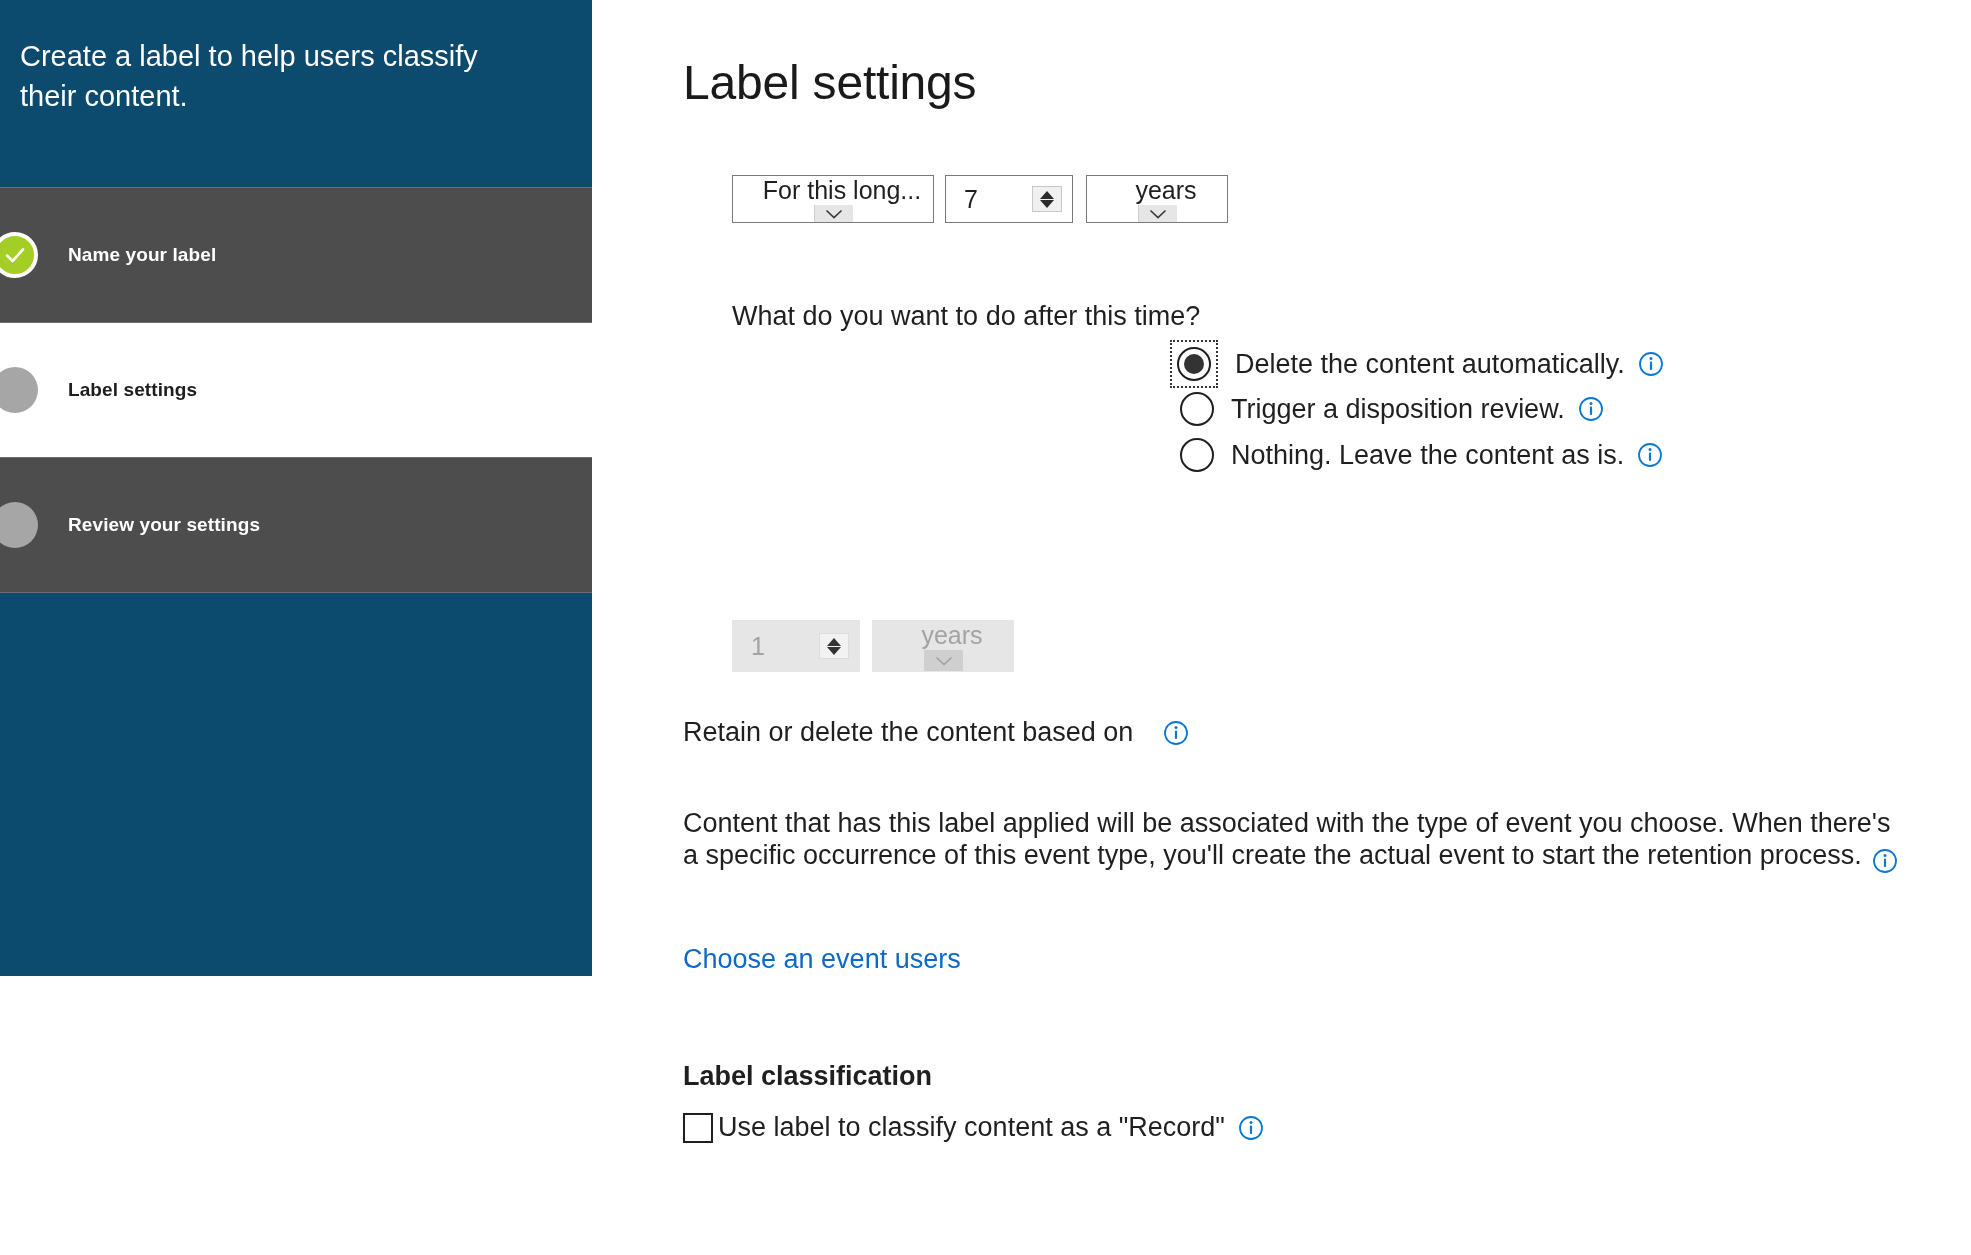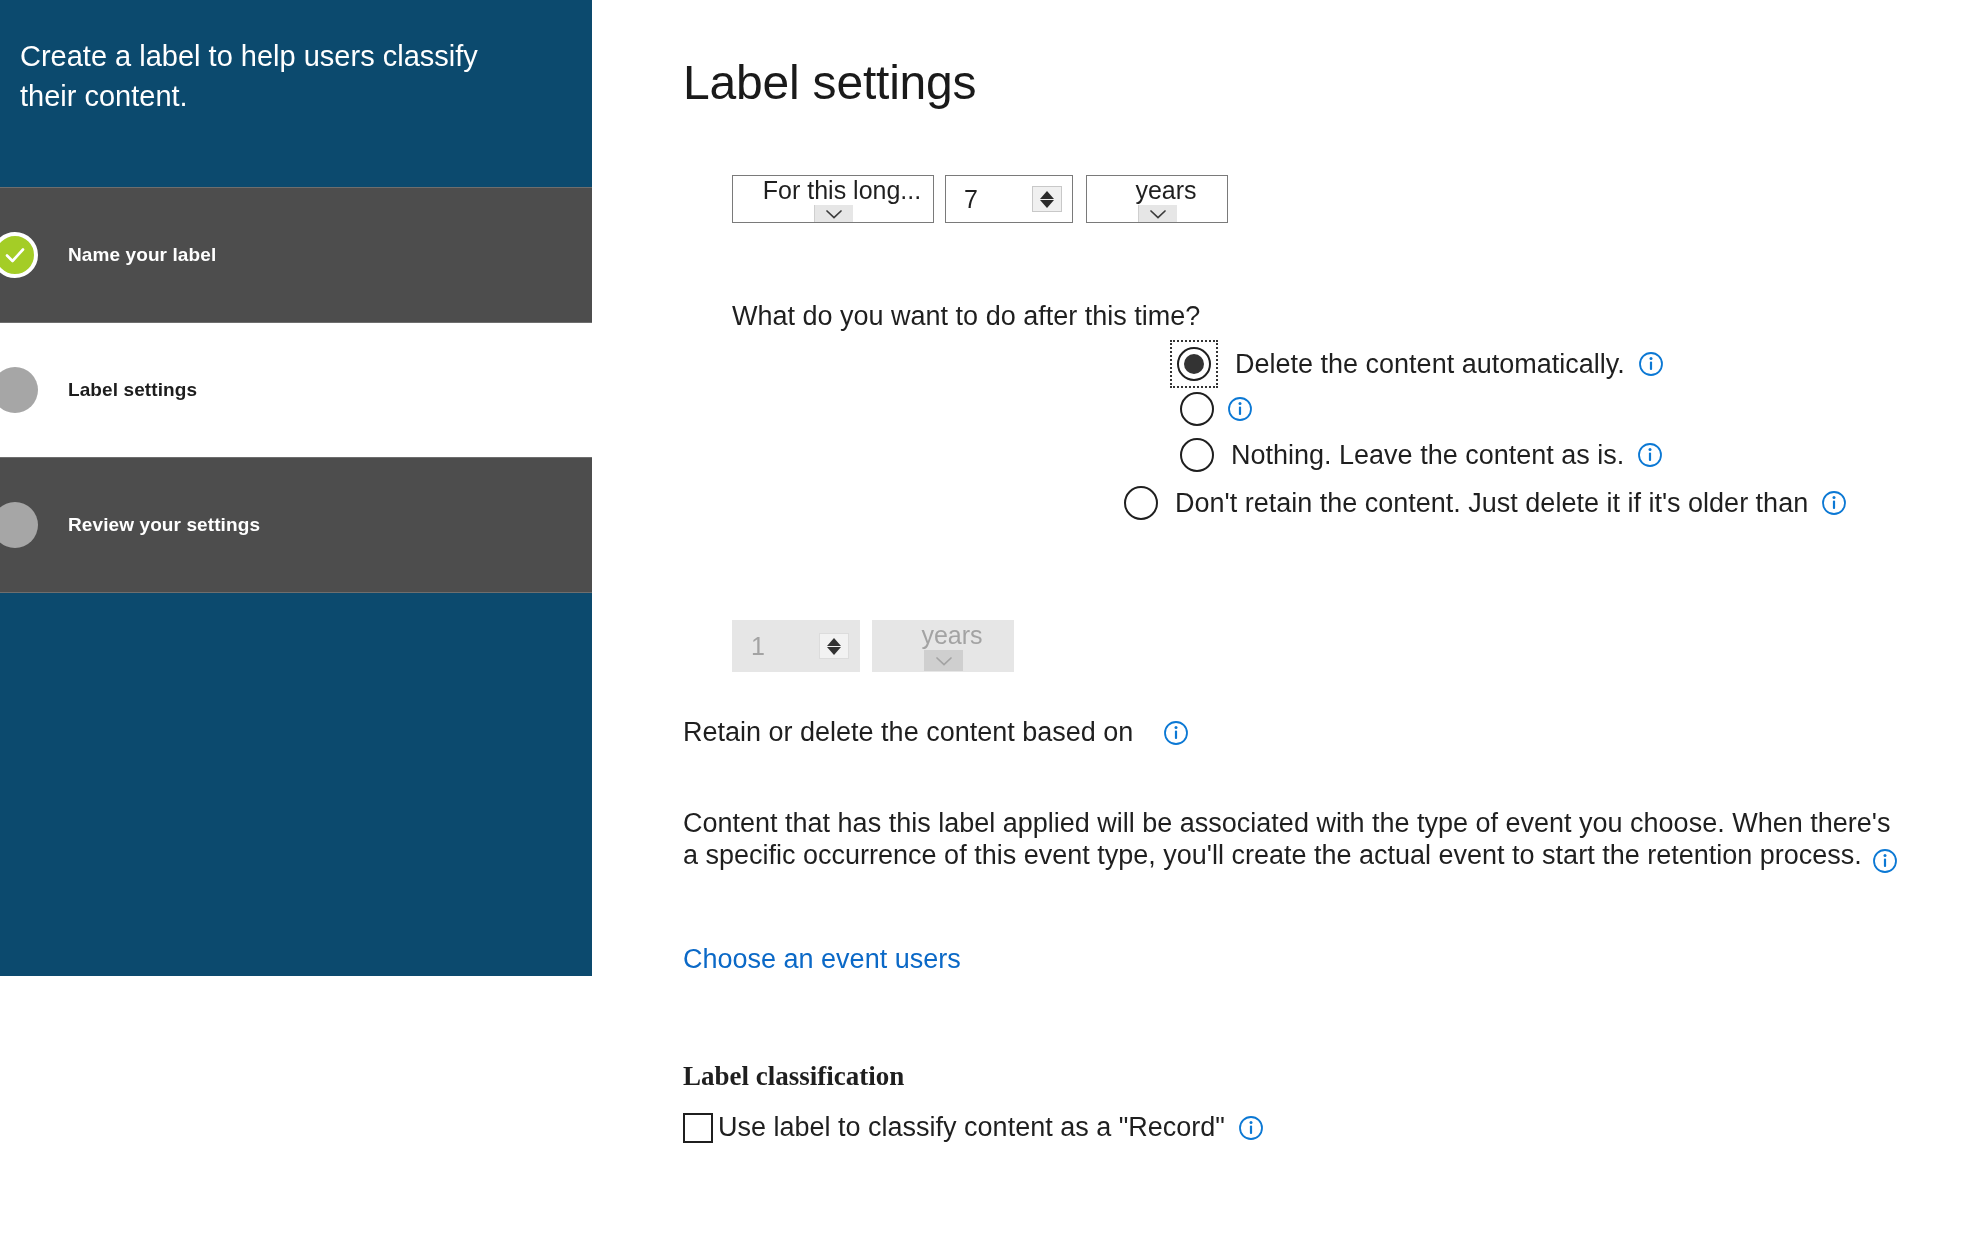--- a/index.html
+++ b/index.html
@@ -303,21 +303,20 @@
     cursor: pointer;
   }
 
   #label-classification-heading {
     position: absolute;
     left: 91px;
     top: 1061px;
     font-size: 27px;
     font-weight: bold;
     color: #1f1f1f;
-    font-family: Liberation Serif, serif;
   }
   #record-checkbox-row {
     position: absolute;
     left: 91px;
     top: 1112px;
     display: flex;
     align-items: center;
   }
   .checkbox {
     width: 30px;
@@ -419,20 +418,21 @@
       <svg width="26" height="26" viewBox="0 0 26 26" aria-hidden="true">
         <circle cx="13" cy="13" r="11" fill="none" stroke="#0b78d4" stroke-width="1.8"></circle>
         <circle cx="13" cy="7.6" r="1.5" fill="#0b78d4"></circle>
         <rect x="11.9" y="10.6" width="2.2" height="8.4" rx="1" fill="#0b78d4"></rect>
       </svg>
     </span>
   </div>
 
   <div class="radio-row" id="radio-disposition">
     <span class="radio"></span>
+    <span class="radio-label">Trigger a disposition review.</span>
     <span class="info-icon">
       <svg width="26" height="26" viewBox="0 0 26 26" aria-hidden="true">
         <circle cx="13" cy="13" r="11" fill="none" stroke="#0b78d4" stroke-width="1.8"></circle>
         <circle cx="13" cy="7.6" r="1.5" fill="#0b78d4"></circle>
         <rect x="11.9" y="10.6" width="2.2" height="8.4" rx="1" fill="#0b78d4"></rect>
       </svg>
     </span>
   </div>
 
   <div class="radio-row" id="radio-nothing">
@@ -440,31 +440,20 @@
     <span class="radio-label">Nothing. Leave the content as is.</span>
     <span class="info-icon">
       <svg width="26" height="26" viewBox="0 0 26 26" aria-hidden="true">
         <circle cx="13" cy="13" r="11" fill="none" stroke="#0b78d4" stroke-width="1.8"></circle>
         <circle cx="13" cy="7.6" r="1.5" fill="#0b78d4"></circle>
         <rect x="11.9" y="10.6" width="2.2" height="8.4" rx="1" fill="#0b78d4"></rect>
       </svg>
     </span>
   </div>
 
-  <div class="radio-row" id="radio-dontretain">
-    <span class="radio"></span>
-    <span class="radio-label">Don't retain the content. Just delete it if it's older than</span>
-    <span class="info-icon">
-      <svg width="26" height="26" viewBox="0 0 26 26" aria-hidden="true">
-        <circle cx="13" cy="13" r="11" fill="none" stroke="#0b78d4" stroke-width="1.8"></circle>
-        <circle cx="13" cy="7.6" r="1.5" fill="#0b78d4"></circle>
-        <rect x="11.9" y="10.6" width="2.2" height="8.4" rx="1" fill="#0b78d4"></rect>
-      </svg>
-    </span>
-  </div>
 
   <div id="dontretain-controls">
     <div class="spin disabled" id="spin-dr-num">
       <span class="spin-text">1</span>
       <span class="spin-btns">
         <span class="tri-up"></span>
         <span class="tri-dn"></span>
       </span>
     </div>
     <div class="combo disabled" id="combo-dr-unit">

